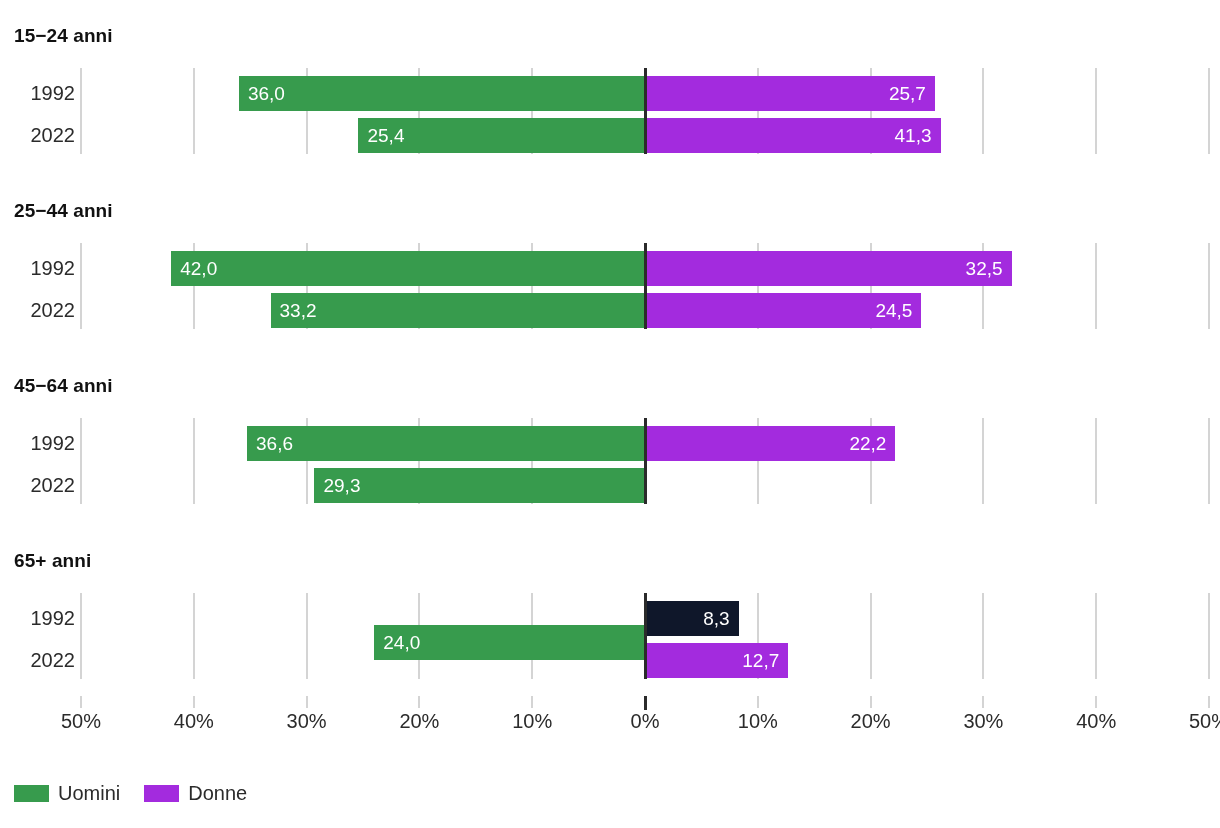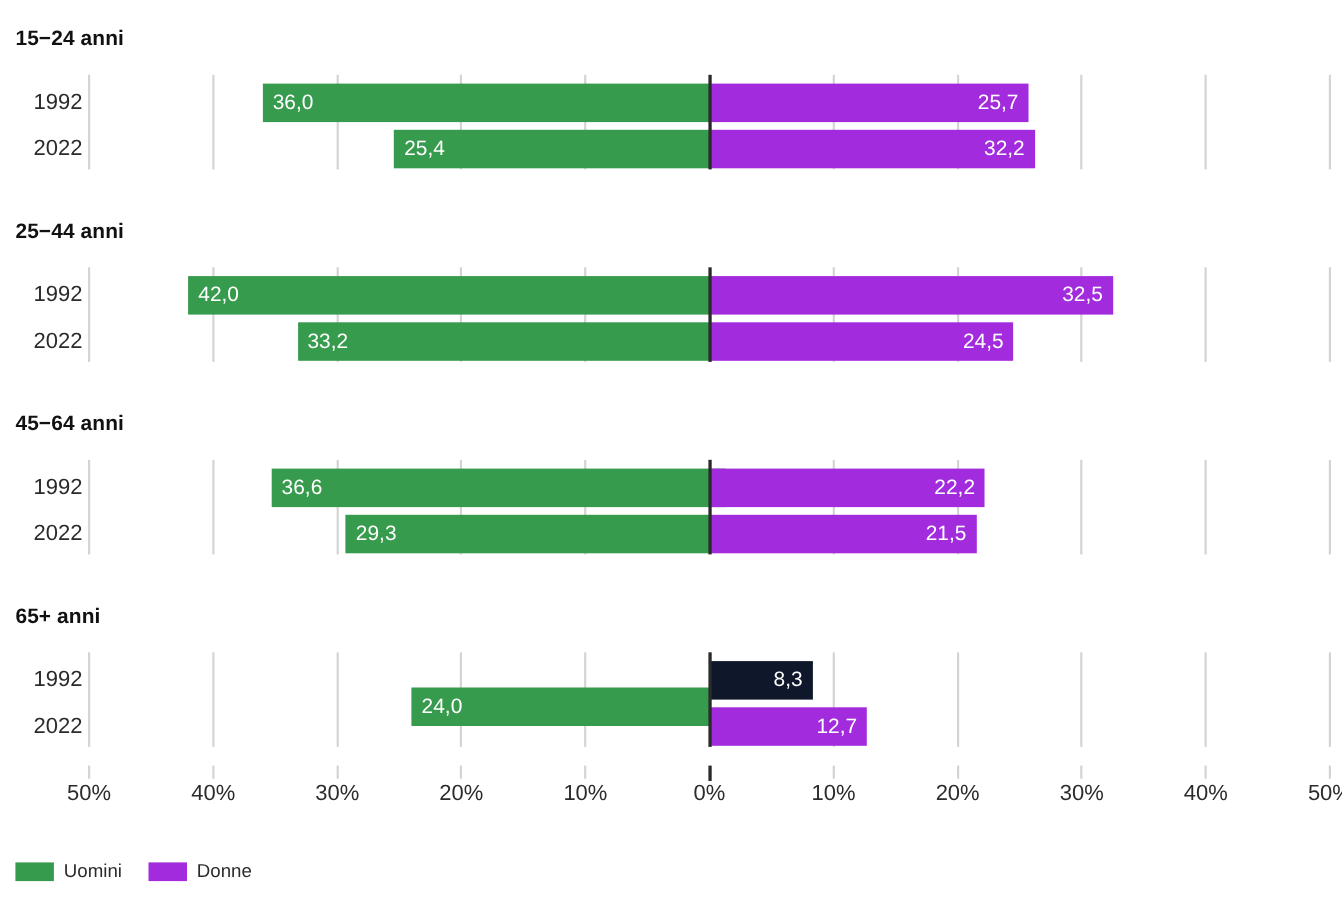--- a/index.html
+++ b/index.html
@@ -53,21 +53,21 @@
     position:absolute;top:14px;
     font-size:20px;color:#2b2b2b;
     transform:translateX(-50%);
     white-space:nowrap;
   }
 
   
   .legend{position:absolute;left:14px;display:flex;align-items:center;gap:0;}
   .legend-item{display:flex;align-items:center;margin-right:24px;}
   .legend-swatch{width:35px;height:17px;margin-right:9px;display:inline-block;}
-  .legend-label{font-size:17px;color:#2b2b2b;white-space:nowrap;}
+  .legend-label{font-size:20px;color:#2b2b2b;white-space:nowrap;}
 </style>
 </head>
 <body>
 
 <div id="chart-root">
   <div class="plot-area" id="plot-area">
       <div class="group" style="top: 25px; height: 127px;">
         <div class="group-title" style="top: 0px;">15−24 anni</div>
         <div class="group-plot" style="top: 43px; height: 86px;">
           <div class="gridline" style="left: 80px; height: 86px;"></div>
@@ -89,21 +89,21 @@
             <div class="bar right" style="background: rgb(163, 43, 222); left: 645px; width: 289.896px;">
               <span class="val">25,7</span>
             </div>
           </div>
           <div class="row" style="top: 50px;">
             <div class="row-label">2022</div>
             <div class="bar left" style="background: rgb(55, 155, 77); left: 358.488px; width: 286.512px;">
               <span class="val">25,4</span>
             </div>
             <div class="bar right" style="background: rgb(163, 43, 222); left: 645px; width: 295.536px;">
-              <span class="val">32,2</span>
+              <span class="val">41,3</span>
             </div>
           </div>
         </div>
       </div>
       <div class="group" style="top: 200px; height: 127px;">
         <div class="group-title" style="top: 0px;">25−44 anni</div>
         <div class="group-plot" style="top: 43px; height: 86px;">
           <div class="gridline" style="left: 80px; height: 86px;"></div>
           <div class="gridline" style="left: 192.8px; height: 86px;"></div>
           <div class="gridline" style="left: 305.6px; height: 86px;"></div>
@@ -155,23 +155,20 @@
               <span class="val">36,6</span>
             </div>
             <div class="bar right" style="background: rgb(163, 43, 222); left: 645px; width: 250.416px;">
               <span class="val">22,2</span>
             </div>
           </div>
           <div class="row" style="top: 50px;">
             <div class="row-label">2022</div>
             <div class="bar left" style="background: rgb(55, 155, 77); left: 314.496px; width: 330.504px;">
               <span class="val">29,3</span>
-            </div>
-            <div class="bar right" style="background: rgb(163, 43, 222); left: 645px; width: 242.52px;">
-              <span class="val">21,5</span>
             </div>
           </div>
         </div>
       </div>
       <div class="group" style="top: 550px; height: 127px;">
         <div class="group-title" style="top: 0px;">65+ anni</div>
         <div class="group-plot" style="top: 43px; height: 86px;">
           <div class="gridline" style="left: 80px; height: 86px;"></div>
           <div class="gridline" style="left: 192.8px; height: 86px;"></div>
           <div class="gridline" style="left: 305.6px; height: 86px;"></div>

